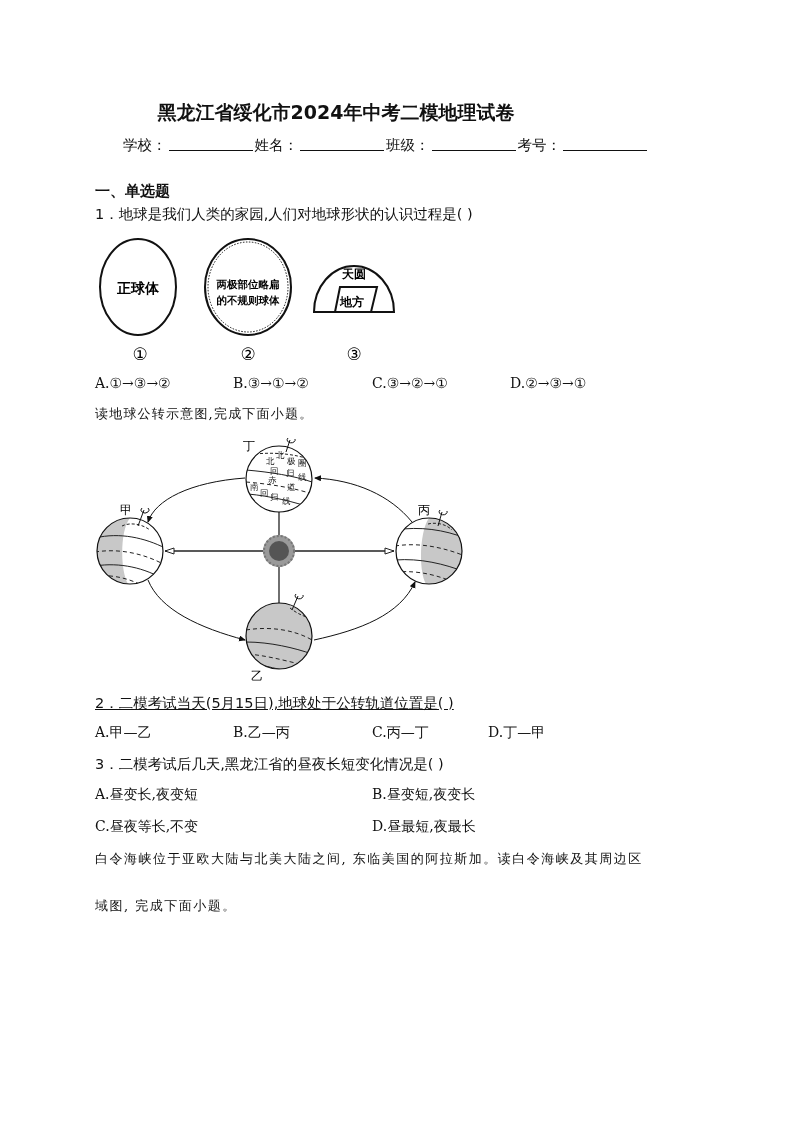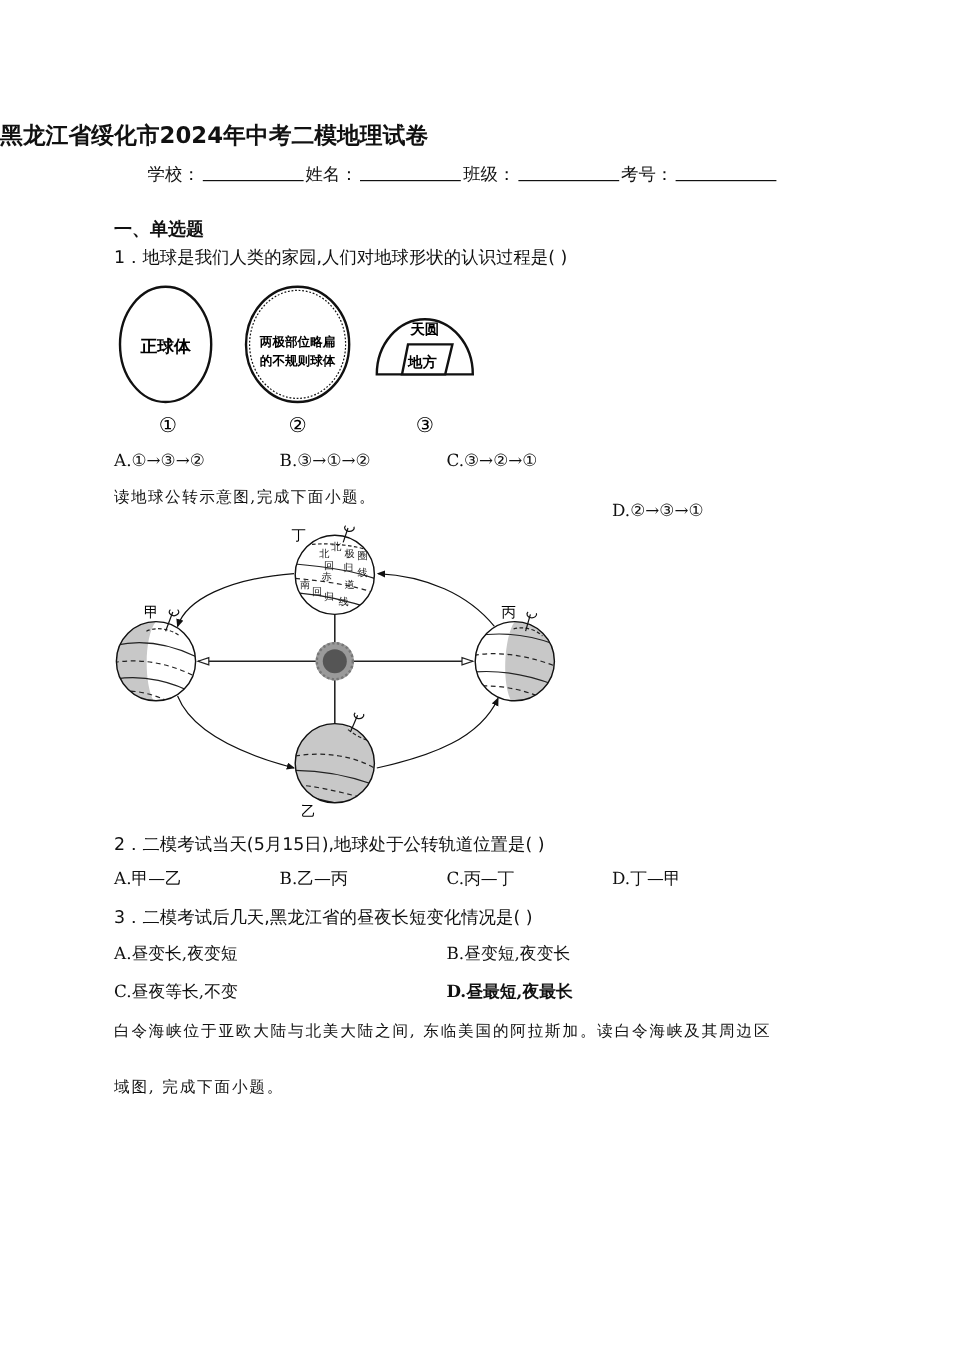--- a/index.html
+++ b/index.html
@@ -1,19 +1,19 @@
 <!DOCTYPE html>
 <html><head>
 <meta charset="utf-8">
 <style>
   html, body { margin: 0; padding: 0; background: #ffffff; }
   body { width: 794px; height: 1123px; position: relative; overflow: hidden;
          font-family: "DejaVu Sans", "Liberation Sans", sans-serif; color: #111; }
   .abs { position: absolute; white-space: nowrap; }
-  .title { left: 0; width: 672px; top: 100px; text-align: left; font-size: 19px; font-weight: bold;
+  .title { left: 0; width: 672px; top: 100px; text-align: center; font-size: 19px; font-weight: bold;
            font-family: "DejaVu Sans", sans-serif; letter-spacing: 0px; }
   .info { top: 136px; left: 123px; font-size: 14.5px; display: flex; }
   .info .lbl { }
   .info .blank { display: inline-block; width: 84px; border-bottom: 1px solid #111; height: 14px; margin: 0 2px 2px 2px; }
   .section { top: 182px; left: 95px; font-size: 15px; font-weight: bold; }
   .q { font-size: 14.5px; left: 95px; }
   .opt { font-size: 14px; font-family: "DejaVu Serif", serif; }
   .reading { font-size: 13px; font-family: "DejaVu Serif", serif; letter-spacing: 1.2px; }
   svg text { font-family: "DejaVu Sans", sans-serif; }
 </style>
@@ -58,21 +58,21 @@
     <text x="262" y="74" text-anchor="middle" font-size="12" font-weight="bold">地方</text>
   </g>
   <text x="50" y="128" text-anchor="middle" font-size="17">①</text>
   <text x="158" y="128" text-anchor="middle" font-size="17">②</text>
   <text x="264" y="128" text-anchor="middle" font-size="17">③</text>
 </svg>
 
 <div class="abs opt" style="top:375px; left:95px;">A.①→③→②</div>
 <div class="abs opt" style="top:375px; left:233px;">B.③→①→②</div>
 <div class="abs opt" style="top:375px; left:372px;">C.③→②→①</div>
-<div class="abs opt" style="top:375px; left:510px;margin-top:42px;">D.②→③→①</div>
+<div class="abs opt" style="top:375px; left:510px;">D.②→③→①</div>
 
 <div class="abs reading" style="top:405px; left:95px;">读地球公转示意图,完成下面小题。</div>
 
 <svg class="abs" style="left:90px; top:430px;" width="390" height="258" viewBox="0 0 390 258">
   <defs>
     <marker id="arr" markerWidth="8" markerHeight="8" refX="6" refY="3" orient="auto">
       <path d="M0,0 L7,3 L0,6 Z" fill="#111"></path>
     </marker>
     <clipPath id="cpL">
         <circle cx="40" cy="121" r="33"></circle>
@@ -180,26 +180,26 @@
       <path d="M158 224 C 180 226, 200 232, 218 236" stroke-dasharray="4,3"></path>
       <path d="M160 232 C 175 236, 190 240, 205 242"></path>
     </g>
     <circle cx="189" cy="206" r="33" fill="none" stroke="#111" stroke-width="1.2"></circle>
     <line x1="208" y1="166" x2="202" y2="180" stroke="#111"></line>
     <path d="M206 164 a4 3 0 1 0 7 1" fill="none" stroke="#111"></path>
   </g>
   <text x="167" y="250" text-anchor="middle" font-size="12" font-family="DejaVu Serif, serif">乙</text>
 </svg>
 
-<div class="abs q" style="top:694px;">2．二模考试当天(5月15日),地球处于公转轨道位置是(   )</div>
+<div class="abs q" style="top:694px;text-decoration:underline;">2．二模考试当天(5月15日),地球处于公转轨道位置是(   )</div>
 <div class="abs opt" style="top:724px; left:95px;">A.甲—乙</div>
 <div class="abs opt" style="top:724px; left:233px;">B.乙—丙</div>
 <div class="abs opt" style="top:724px; left:372px;">C.丙—丁</div>
-<div class="abs opt" style="top:724px; left:510px;text-align:center;">D.丁—甲</div>
+<div class="abs opt" style="top:724px; left:488px;text-align:center;">D.丁—甲</div>
 
 <div class="abs q" style="top:755px;">3．二模考试后几天,黑龙江省的昼夜长短变化情况是(   )</div>
 <div class="abs opt" style="top:786px; left:95px;">A.昼变长,夜变短</div>
 <div class="abs opt" style="top:786px; left:372px;">B.昼变短,夜变长</div>
 <div class="abs opt" style="top:818px; left:95px;">C.昼夜等长,不变</div>
-<div class="abs opt" style="top:818px; left:372px;font-weight:bold;">D.昼最短,夜最长</div>
+<div class="abs opt" style="top:818px; left:372px;">D.昼最短,夜最长</div>
 
 <div class="abs reading" style="top:850px; left:95px; letter-spacing:1.5px;">白令海峡位于亚欧大陆与北美大陆之间, 东临美国的阿拉斯加。读白令海峡及其周边区</div>
 <div class="abs reading" style="top:880px; left:95px; letter-spacing:1.5px;margin-top:17px;">域图, 完成下面小题。</div>
 
 </body></html>

